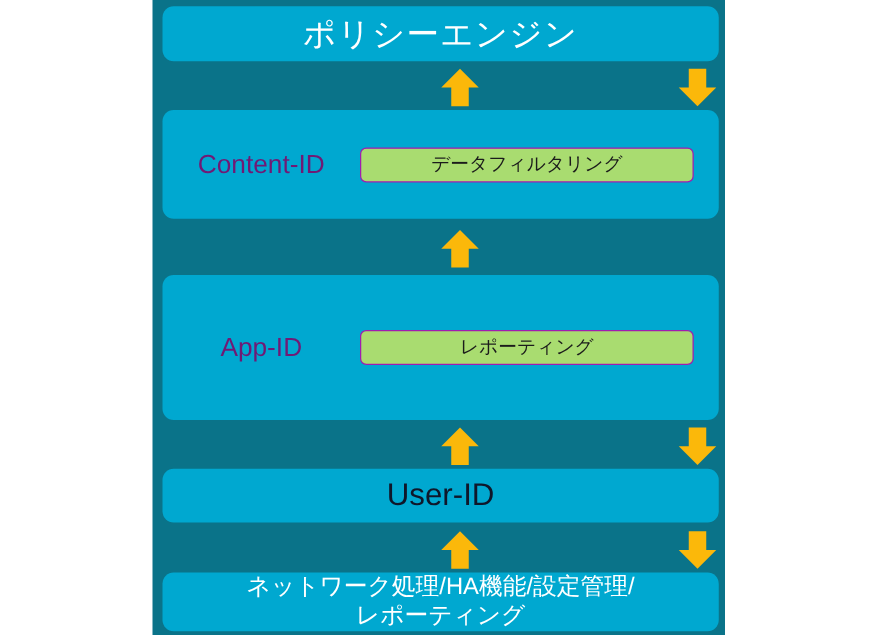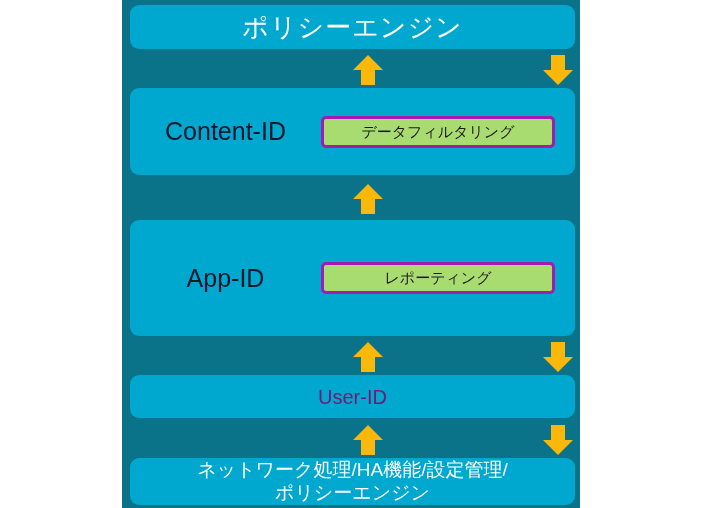--- a/index.html
+++ b/index.html
@@ -52,40 +52,40 @@
     white-space: nowrap;
   }
 
   
   .stage {
     left: 8px;
     display: flex;
     align-items: center;
   }
   .stage .stage-label {
-    color: #0f172a;
-    font-size: 25px;
-    line-height: 1;
-    white-space: nowrap;
-    width: 191px;
+    color: #701a75;
+    font-size: 21px;
+    line-height: 1;
+    white-space: nowrap;
+    width: 158px;
     text-align: center;
     flex: none;
   }
   .stage .sub-list {
     flex: 1;
     display: flex;
     flex-direction: column;
     justify-content: center;
     gap: 3px;
     padding-right: 20px;
     box-sizing: border-box;
   }
   .sub-item {
     background: #a9dc70;
-    border: 3px solid #a21caf;
+    border: 1px solid #a21caf;
     border-radius: 5px;
     color: #1b1b1b;
     font-size: 15px;
     text-align: center;
     line-height: 1;
     padding: 5px 0 6px 0;
     white-space: nowrap;
     box-sizing: border-box;
   }
 
@@ -96,22 +96,22 @@
   #user-id-bar {
     left: 8px;
     top: 375px;
     width: 445px;
     height: 43px;
     display: flex;
     align-items: center;
     justify-content: center;
   }
   #user-id-bar .bar-text {
-    color: #701a75;
-    font-size: 20px;
+    color: #0f172a;
+    font-size: 25px;
     line-height: 1;
     white-space: nowrap;
   }
 
   #infra-bar {
     left: 8px;
     top: 458px;
     width: 445px;
     height: 47px;
     display: flex;
@@ -203,16 +203,16 @@
     </svg>
   </div>
   <div class="arrow arrow-down-4">
     <svg viewBox="0 0 34 34" xmlns="http://www.w3.org/2000/svg">
       <polygon points="17,32 2,17 10,17 10,2 24,2 24,17 32,17" fill="#fbb80a"></polygon>
     </svg>
   </div>
 
   <div class="cyan" id="infra-bar">
     <span class="bar-text">ネットワーク処理/HA機能/設定管理/
-ポリシーエンジン</span>
+レポーティング</span>
   </div>
 
 </div>
 
 </body></html>

